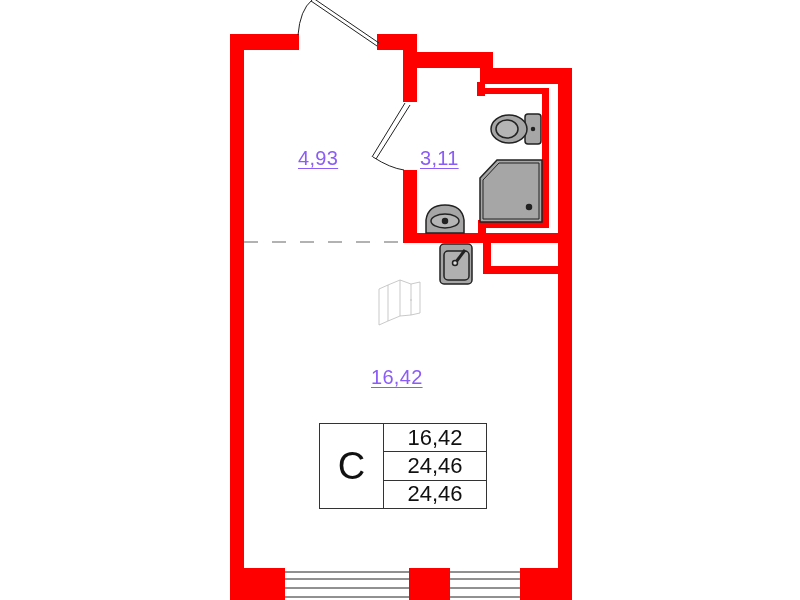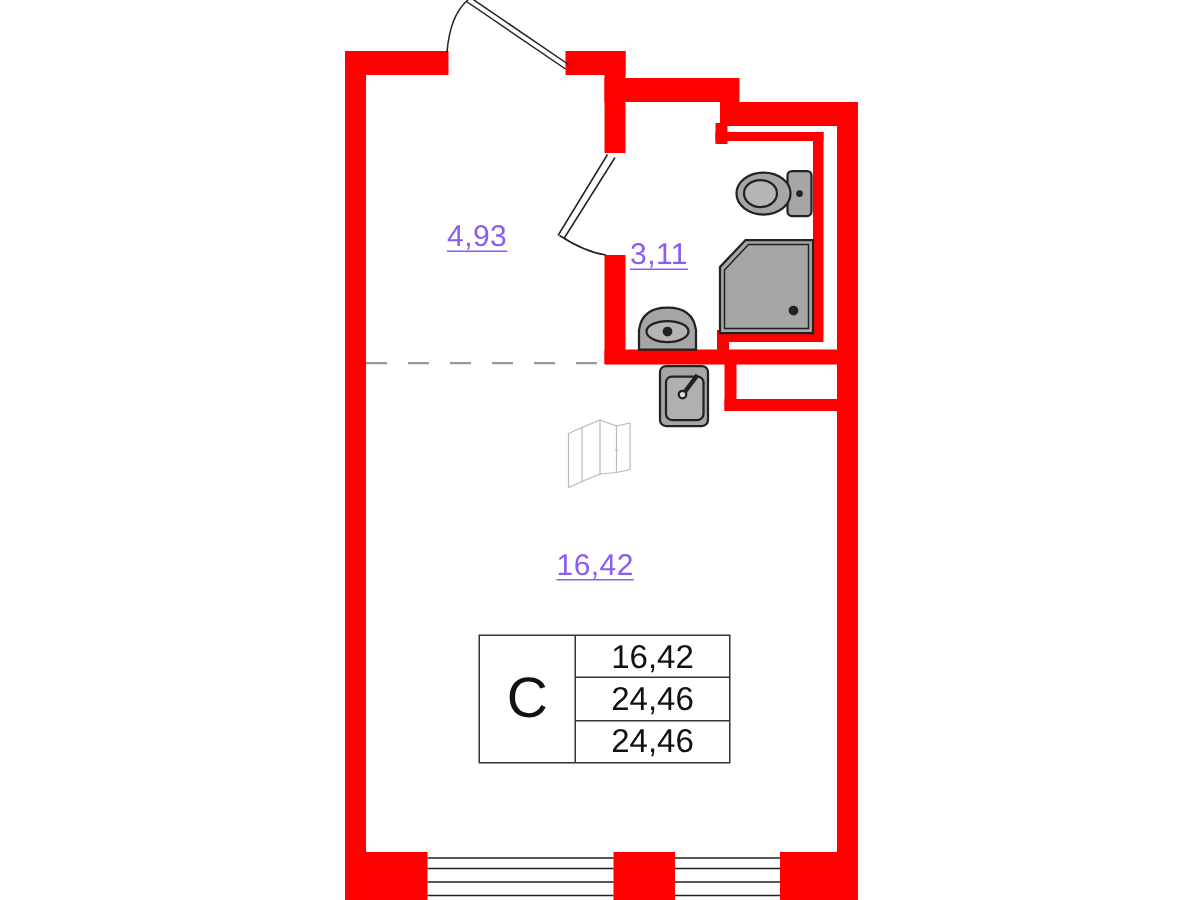--- a/index.html
+++ b/index.html
@@ -105,21 +105,21 @@
   <g stroke="#bbb" stroke-width="0.8" fill="none">
     <path d="M379 289 L388 285 L388 321 L379 325 Z"></path>
     <path d="M388 285 L400 280 L400 316 L388 321"></path>
     <path d="M400 280 L411 284 L411 315 L400 316"></path>
     <path d="M411 284 L420 282 L420 313 L411 315"></path>
     <line x1="410" y1="300" x2="412" y2="300"></line>
   </g>
 </svg>
 
 <div class="lbl" style="left:298px;top:147px;">4,93</div>
-<div class="lbl" style="left:420px;top:159px;">3,11</div>
+<div class="lbl" style="left:420px;top:147px;">3,11</div>
 <div class="lbl" style="left:371px;top:366px;">16,42</div>
 
 <div class="legend">
   <div class="type">C</div>
   <div class="vals">
     <div>16,42</div>
     <div>24,46</div>
     <div>24,46</div>
   </div>
 </div>

